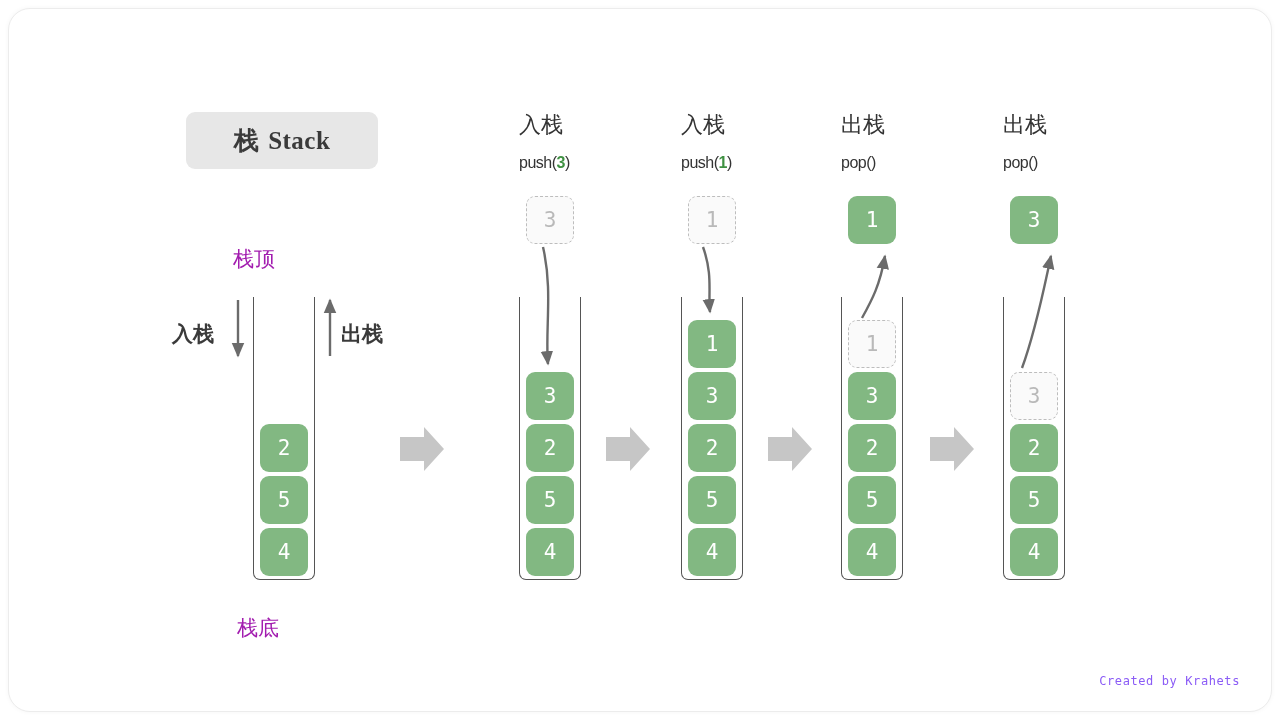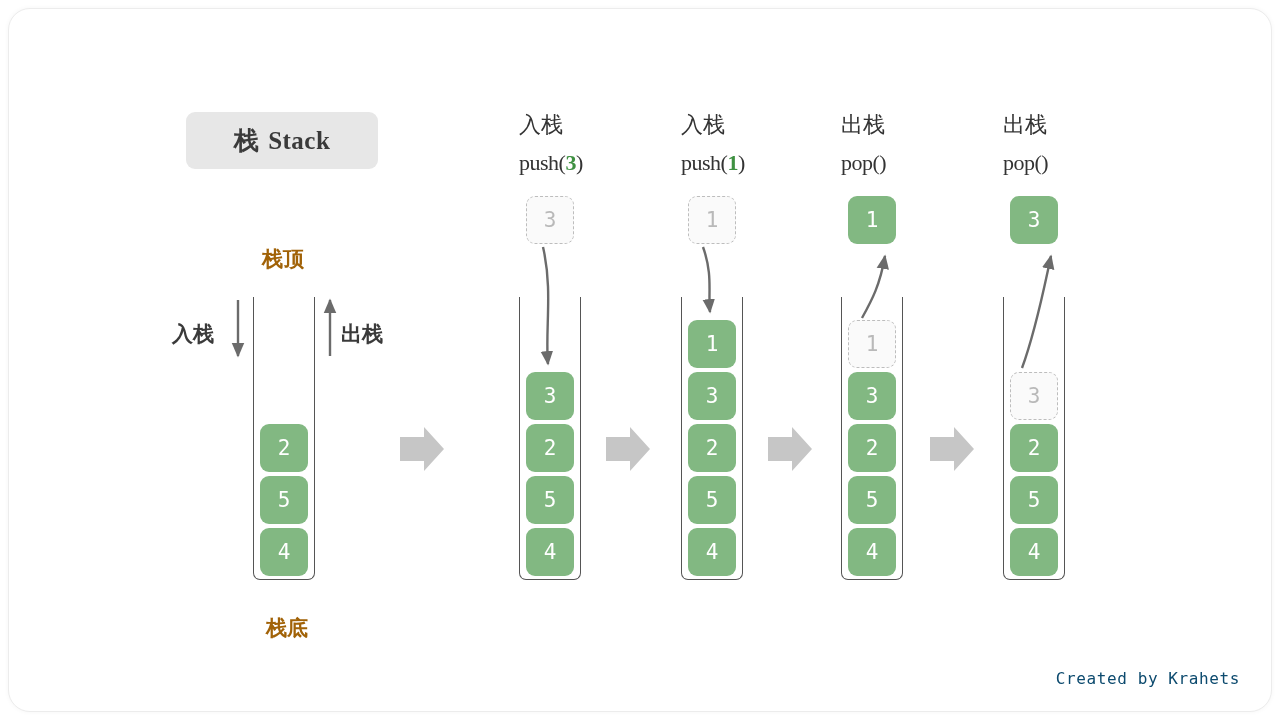--- a/index.html
+++ b/index.html
@@ -60,22 +60,22 @@
 
   
   .col-head {
     position: absolute;
     color: #333333;
     font-size: 22px;
     line-height: 38px;
     white-space: nowrap;
   }
   .col-head .line2 {
-    font-family: Liberation Serif, serif;
-    font-size: 22px;
+    font-family: Liberation Sans, sans-serif;
+    font-size: 16px;
     letter-spacing: -0.5px;
   }
   .col-head .arg { color: #3f9142; font-weight: bold; }
 
   
   .stack {
     position: absolute;
     box-sizing: border-box;
     border-left: 1.6px solid #555555;
     border-right: 1.6px solid #555555;
@@ -111,42 +111,41 @@
   .side-label {
     position: absolute;
     font-size: 21px;
     font-weight: bold;
     color: #3a3a3a;
     white-space: nowrap;
   }
   .cap-label {
     position: absolute;
     font-size: 21px;
-    font-weight: bold;
-    color: #a16207;
+    font-weight: normal;
+    color: #a21caf;
     white-space: nowrap;
-    text-align: center;
   }
 
   
   #arrows {
     position: absolute;
     left: 0; top: 0;
     width: 1280px; height: 720px;
     pointer-events: none;
   }
 
   
   .credit {
     position: absolute;
     right: 40px;
     bottom: 32px;
     font-family: "DejaVu Sans Mono", monospace;
-    font-size: 16px;
-    color: #0c4a6e;
+    font-size: 12px;
+    color: #8b5cf6;
     letter-spacing: 0.6px;
   }
 </style>
 </head>
 <body>
 
 <div id="canvas">
   <div class="card-frame"></div>
 
   <div class="title-chip">

